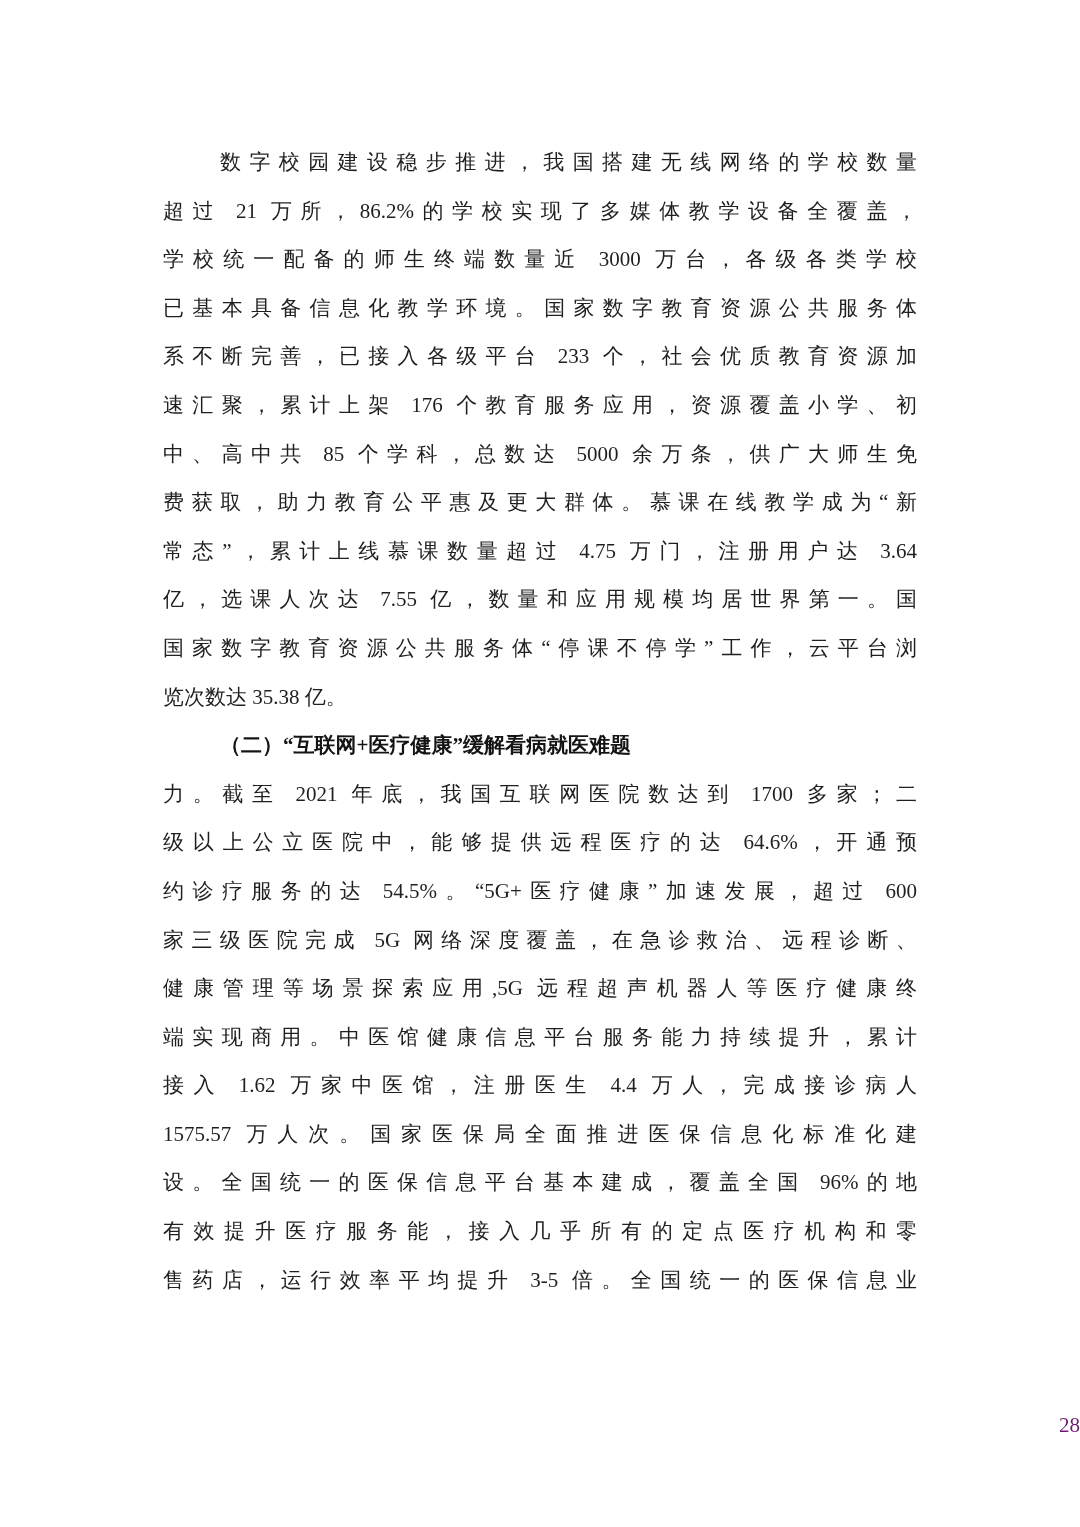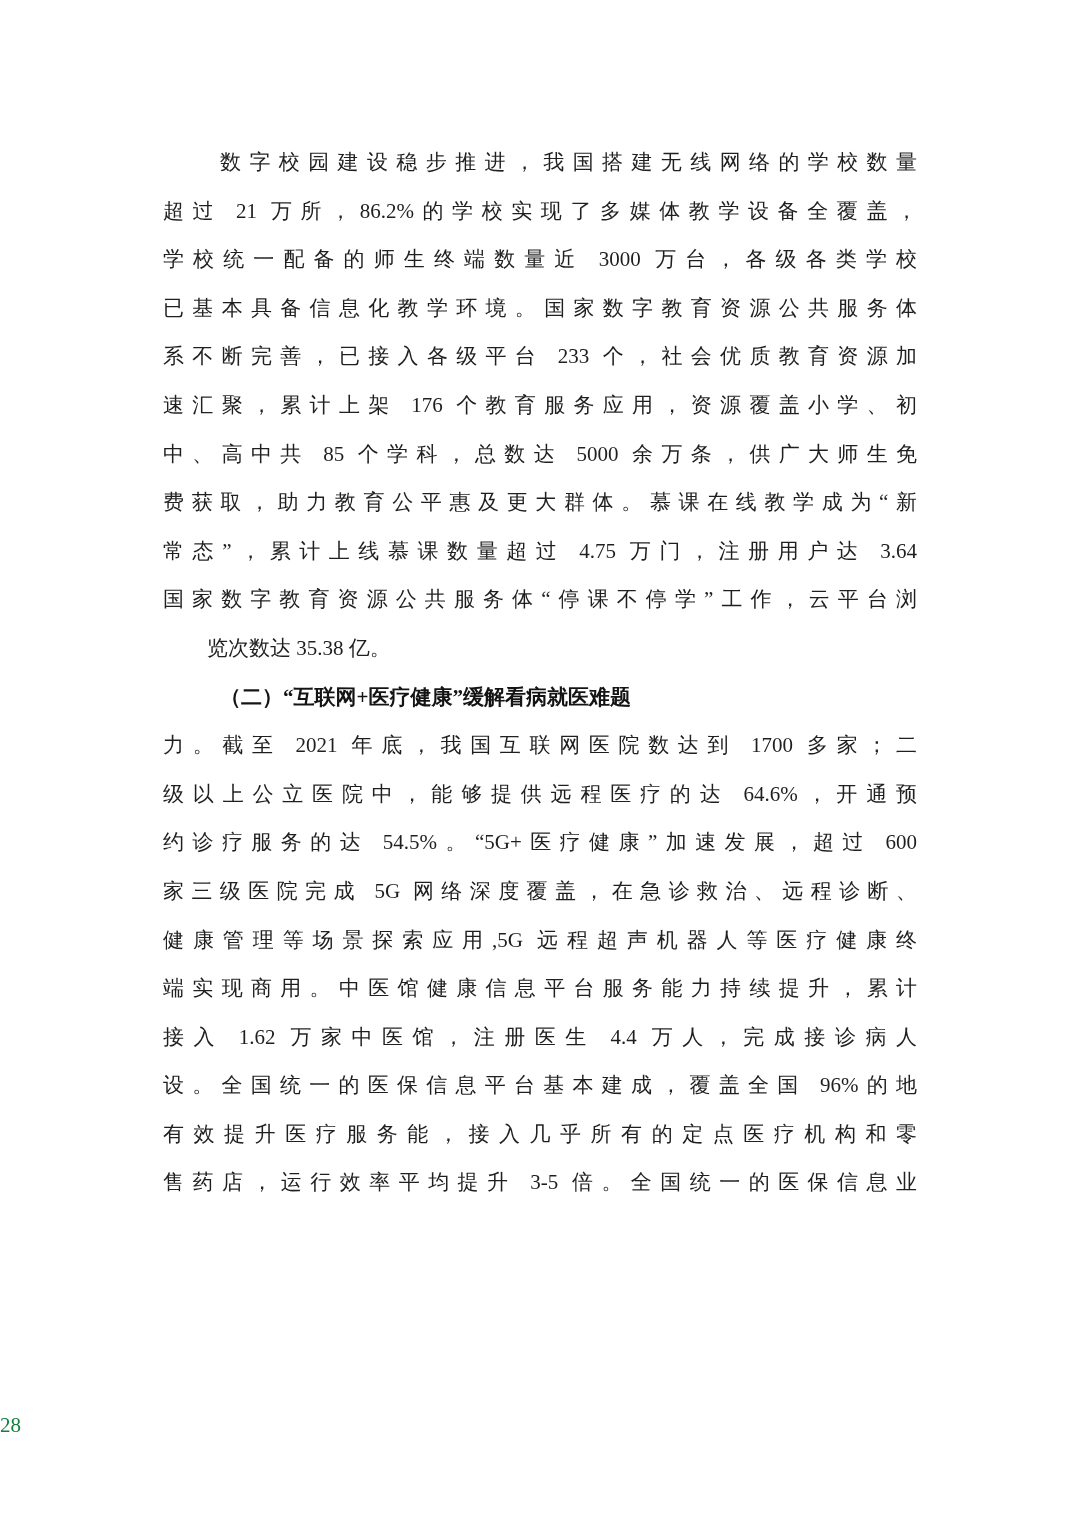--- a/index.html
+++ b/index.html
@@ -29,67 +29,68 @@
     text-align: justify;
     text-align-last: justify;
     overflow: hidden;
     white-space: normal;
   }
   .line.first {
     text-indent: 57px;
   }
   .line.end {
     text-align-last: left;
-    margin-left: 44px;
   }
   .line.heading {
     font-weight: 700;
     text-align-last: left;
     text-indent: 57px;
     color: #141414;
     font-family: Liberation Serif, serif;
   }
   .page-number {
     position: absolute;
     left: 0;
     right: 0;
     top: 1413px;
-    text-align: left;
+    text-align: right;
     font-size: 21px;
     line-height: 1.2;
-    color: #15803d;
+    color: #701a75;
   }
 </style>
 </head>
 <body>
 
 <div class="page">
   <div class="text-block">
 
     <div class="line first">数字校园建设稳步推进，我国搭建无线网络的学校数量</div>
     <div class="line">超过 21 万所，86.2%的学校实现了多媒体教学设备全覆盖，</div>
     <div class="line">学校统一配备的师生终端数量近 3000 万台，各级各类学校</div>
     <div class="line">已基本具备信息化教学环境。国家数字教育资源公共服务体</div>
     <div class="line">系不断完善，已接入各级平台 233 个，社会优质教育资源加</div>
     <div class="line">速汇聚，累计上架 176 个教育服务应用，资源覆盖小学、初</div>
     <div class="line">中、高中共 85 个学科，总数达 5000 余万条，供广大师生免</div>
     <div class="line">费获取，助力教育公平惠及更大群体。慕课在线教学成为“新</div>
     <div class="line">常态”，累计上线慕课数量超过 4.75 万门，注册用户达 3.64</div>
+    <div class="line">亿，选课人次达 7.55 亿，数量和应用规模均居世界第一。国</div>
     <div class="line">国家数字教育资源公共服务体“停课不停学”工作，云平台浏</div>
     <div class="line end">览次数达 35.38 亿。</div>
 
     <div class="line heading">（二）“互联网+医疗健康”缓解看病就医难题</div>
 
     <div class="line">力。截至 2021 年底，我国互联网医院数达到 1700 多家；二</div>
     <div class="line">级以上公立医院中，能够提供远程医疗的达 64.6%，开通预</div>
     <div class="line">约诊疗服务的达 54.5%。“5G+医疗健康”加速发展，超过 600</div>
     <div class="line">家三级医院完成 5G 网络深度覆盖，在急诊救治、远程诊断、</div>
     <div class="line">健康管理等场景探索应用,5G 远程超声机器人等医疗健康终</div>
     <div class="line">端实现商用。中医馆健康信息平台服务能力持续提升，累计</div>
     <div class="line">接入 1.62 万家中医馆，注册医生 4.4 万人，完成接诊病人</div>
+    <div class="line">1575.57 万人次。国家医保局全面推进医保信息化标准化建</div>
     <div class="line">设。全国统一的医保信息平台基本建成，覆盖全国 96%的地</div>
     <div class="line">有效提升医疗服务能，接入几乎所有的定点医疗机构和零</div>
     <div class="line">售药店，运行效率平均提升 3-5 倍。全国统一的医保信息业</div>
 
   </div>
 
   <div class="page-number">28</div>
 </div>
 
 </body></html>

